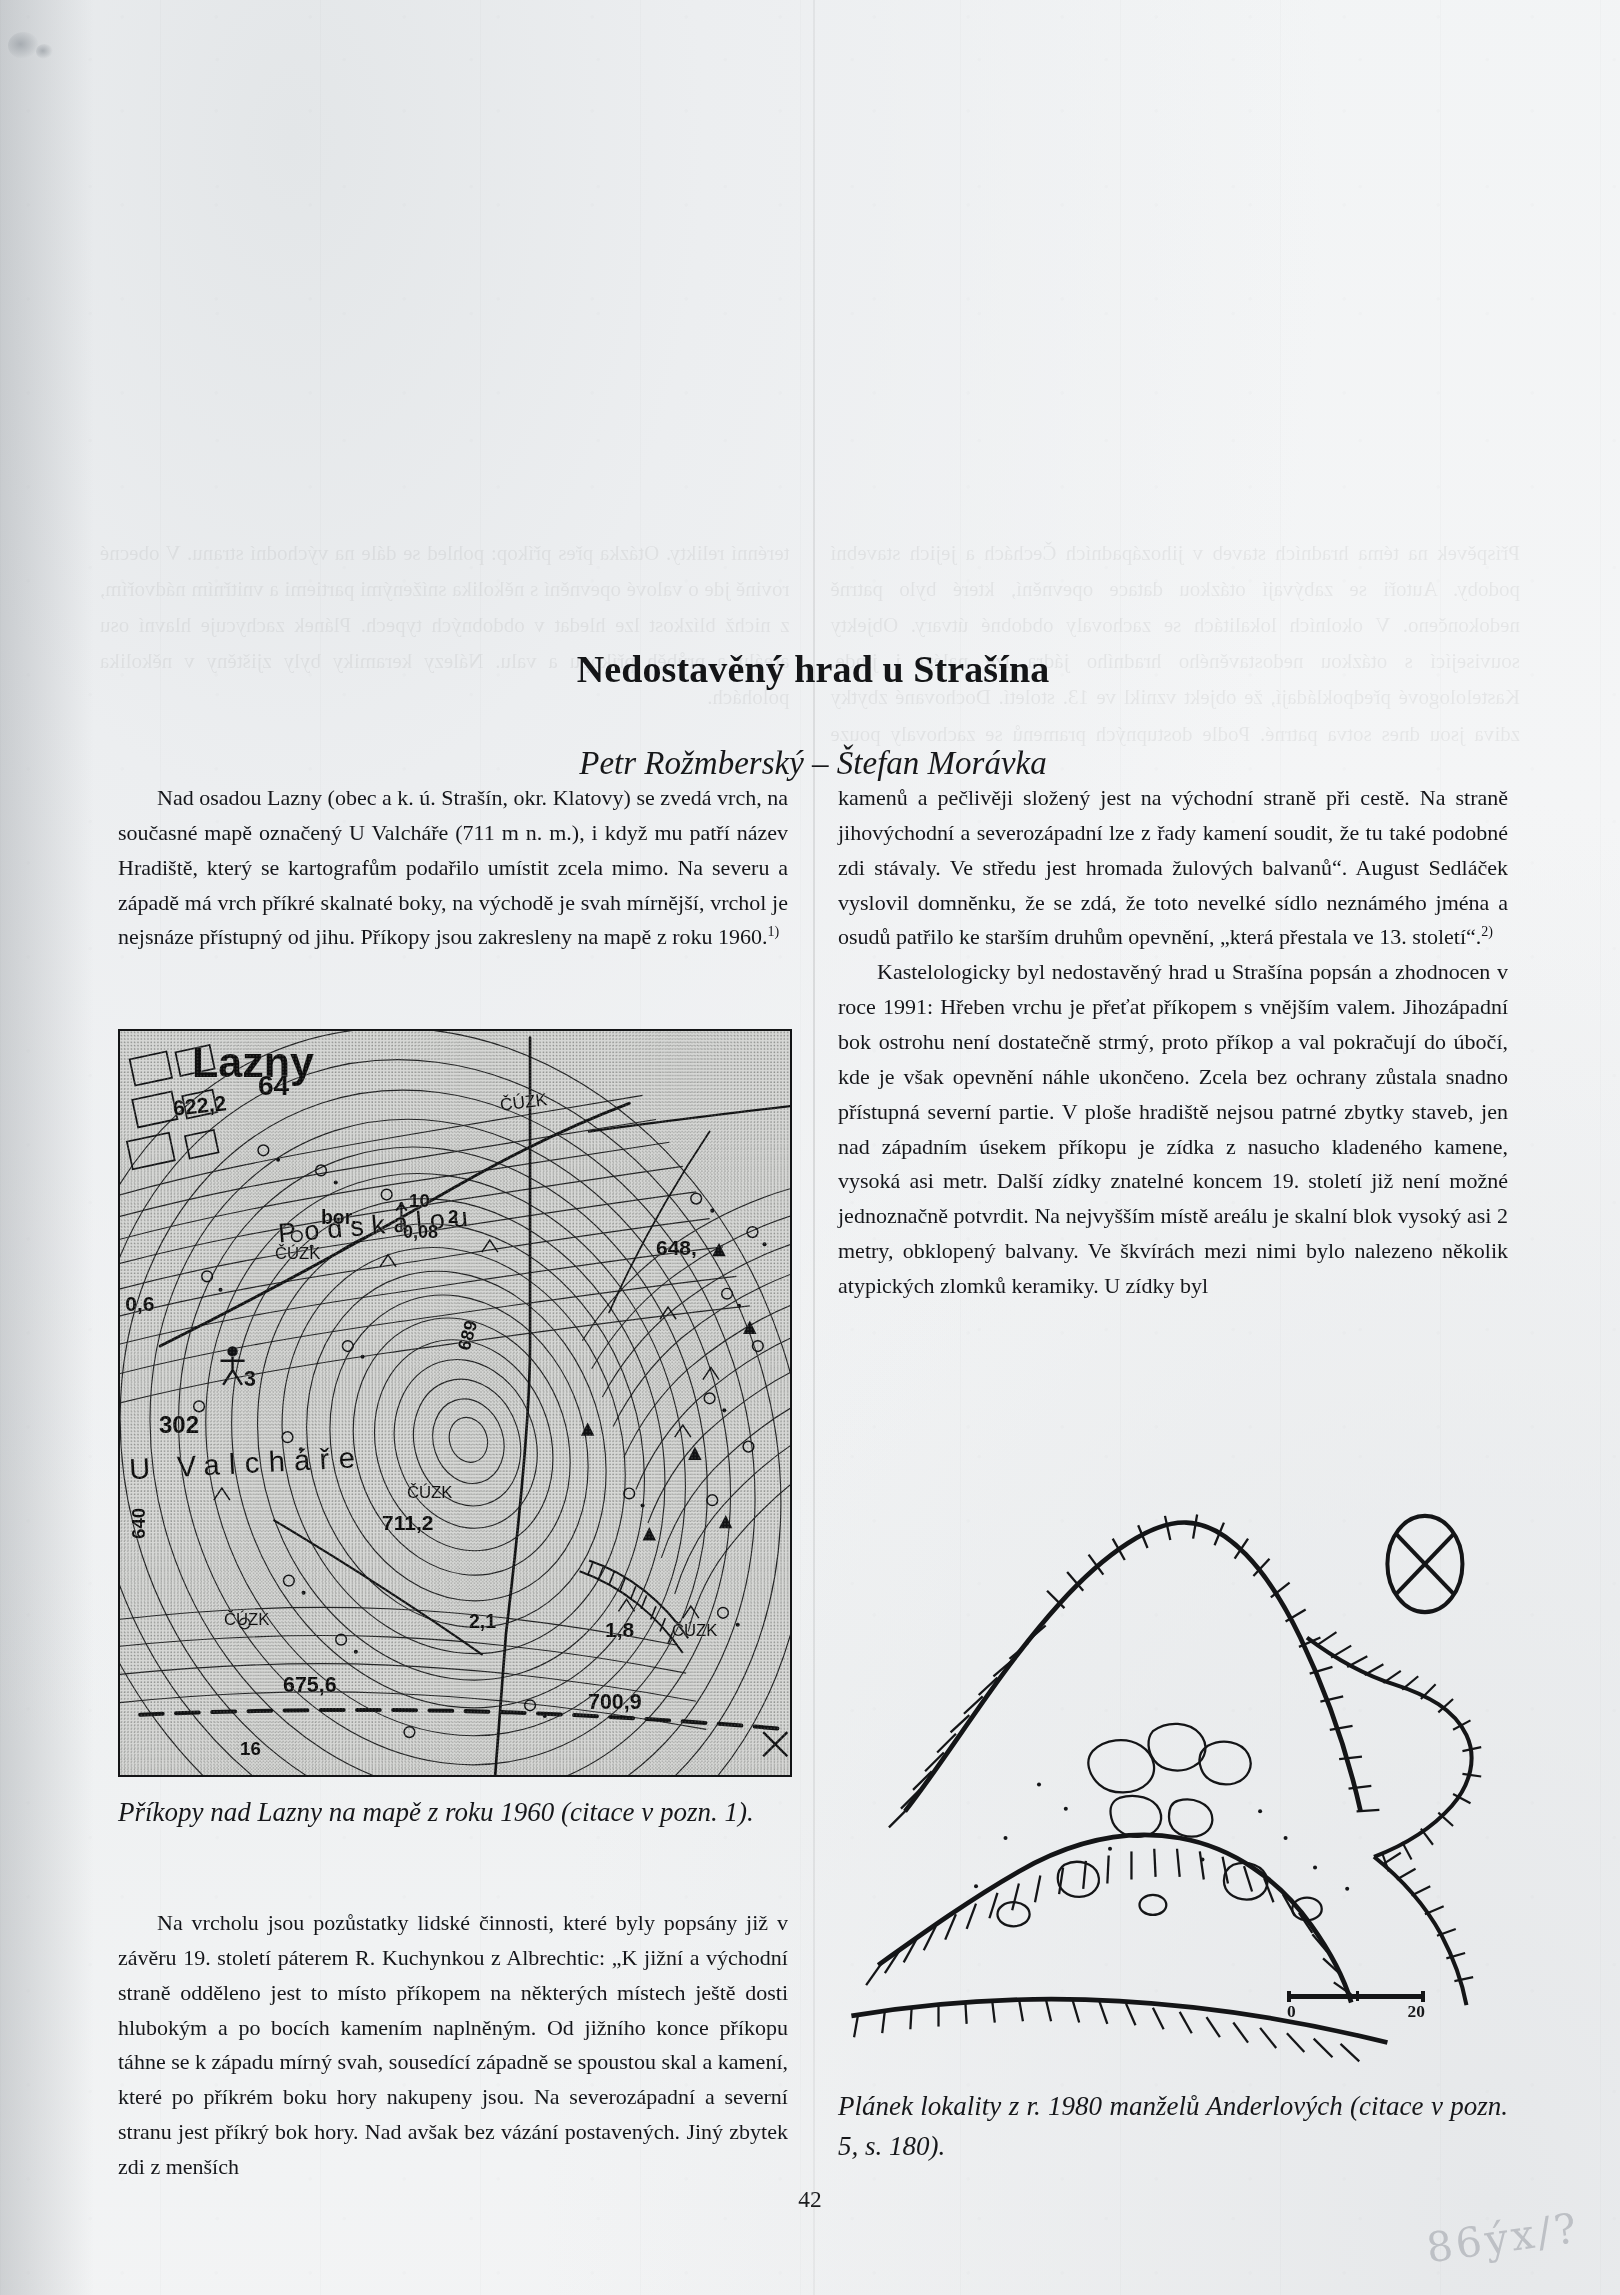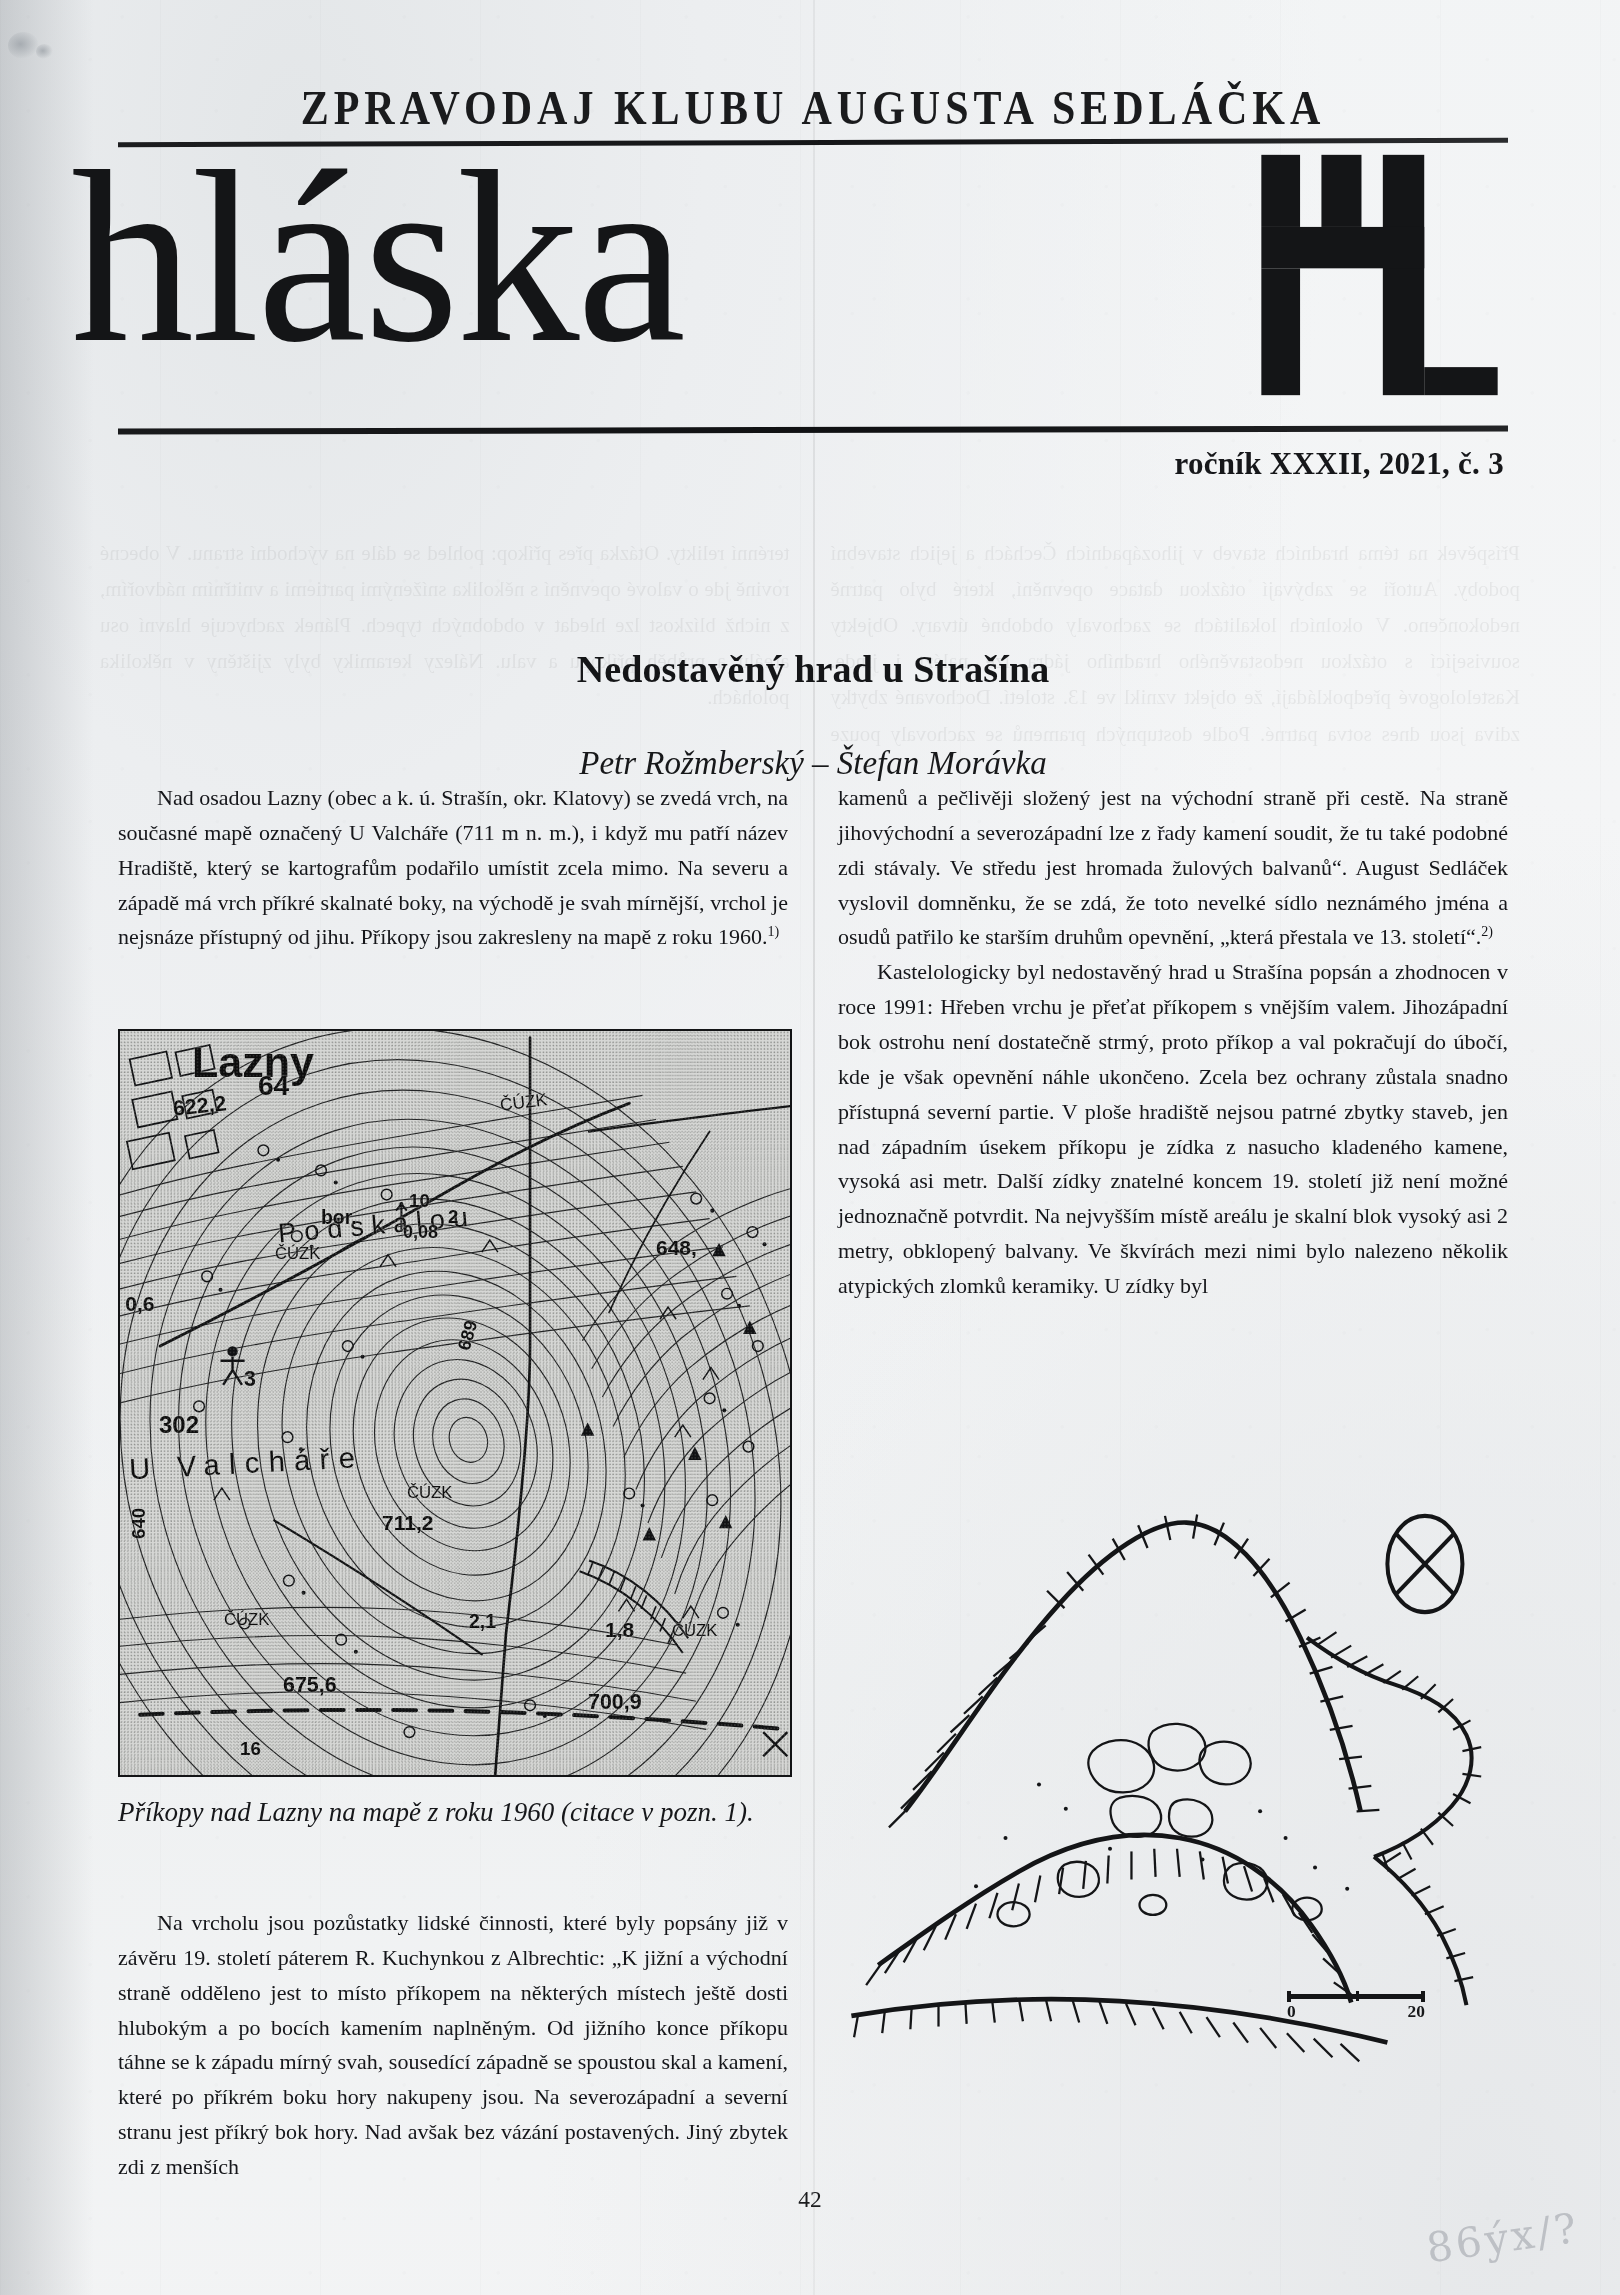--- a/index.html
+++ b/index.html
@@ -290,48 +290,20 @@
 
   <div class="edge-shadow"></div>
   <div class="corner-smudge"></div>
   <div class="corner-smudge b"></div>
   <div class="fold-line"></div>
 
   <div class="bleed">
     Příspěvek na téma hradních staveb v jihozápadních Čechách a jejich stavební podoby. Autoři se zabývají otázkou datace opevnění, které bylo patrně nedokončeno. V okolních lokalitách se zachovaly obdobné útvary. Objekty související s otázkou nedostavěného hradního jádra lze nalézt i jinde. Kastelologové předpokládají, že objekt vznikl ve 13. století. Dochované zbytky zdiva jsou dnes sotva patrné. Podle dostupných pramenů se zachovaly pouze terénní relikty. Otázka přes příkop: pohled se dále na východní stranu. V obecné rovině jde o valové opevnění s několika sníženými partiemi a vnitřním nádvořím, z nichž blízkost lze hledat v obdobných typech. Plánek zachycuje hlavní osu areálu a průběh příkopu a valu. Nálezy keramiky byly zjištěny v několika polohách.
   </div>
 
-  <div class="masthead">
-    <div class="journal-title">ZPRAVODAJ KLUBU AUGUSTA SEDLÁČKA</div>
-    <div class="rule-top"></div>
-
-    <div class="logo-row">
-      <div class="wordmark">hláska</div>
-
-      <svg class="emblem" viewBox="0 0 370 368">
-        <g fill="#141517">
-
-          <rect x="8" y="4" width="58" height="108"></rect>
-
-          <rect x="98" y="4" width="60" height="108"></rect>
-
-          <rect x="190" y="4" width="62" height="360"></rect>
-
-          <rect x="8" y="112" width="244" height="62"></rect>
-
-          <rect x="8" y="174" width="58" height="190"></rect>
-
-          <rect x="252" y="322" width="110" height="42"></rect>
-        </g>
-      </svg>
-    </div>
-
-    <div class="rule-bottom"></div>
-    <div class="issue-line">ročník XXXII, 2021, č. 3</div>
-  </div>
 
   <div class="article-title">Nedostavěný hrad u Strašína</div>
   <div class="authors">Petr Rožmberský – Štefan Morávka</div>
 
   <div class="col col-left">
     <p class="indent"><span>Nad osadou Lazny (obec a k. ú. Strašín, okr. Klatovy) se zvedá vrch, na současné mapě označený U Valcháře (711 m n. m.), i když mu patří název Hradiště, který se kartografům podařilo umístit zcela mimo. Na severu a západě má vrch příkré skalnaté boky, na východě je svah mírnější, vrchol je nejsnáze přístupný od jihu. Příkopy jsou zakresleny na mapě z roku 1960.</span><sup>1)</sup></p>
   </div>
 
   <div class="col col-right">
     <p><span>kamenů a pečlivěji složený jest na východní straně při cestě. Na straně jihovýchodní a severozápadní lze z řady kamení soudit, že tu také podobné zdi stávaly. Ve středu jest hromada žulových balvanů“. August Sedláček vyslovil domněnku, že se zdá, že toto nevelké sídlo neznámého jména a osudů patřilo ke starším druhům opevnění, „která přestala ve 13. století“.</span><sup>2)</sup></p>
@@ -724,20 +696,21 @@
         <div class="bar">
           <div class="tick-mid"></div>
         </div>
         <div class="labels">
           <span>0</span>
           <span>20</span>
         </div>
       </div>
     </div>
 
+    <div class="fig-caption">Plánek lokality z r. 1980 manželů Anderlových (citace v pozn. 5, s. 180).</div>
   </div>
 
   <div class="page-number">42</div>
 
   <div class="pencil-note">86ýx/?</div>
 
 </div>
 
 
 </body></html>

